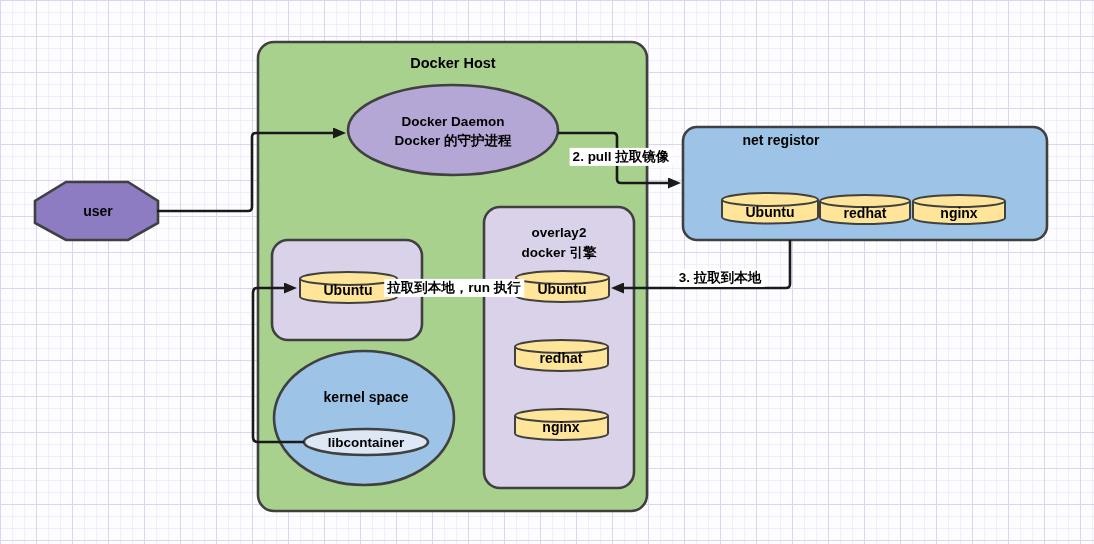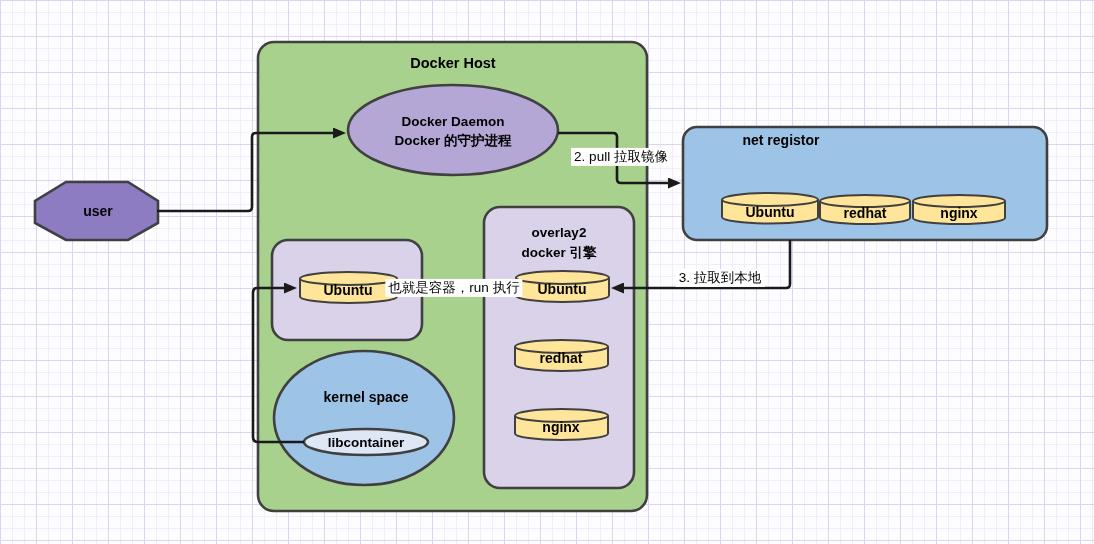--- a/index.html
+++ b/index.html
@@ -30,21 +30,21 @@
   .t14 { font-size:14px; }
   .t13 { font-size:13.5px; }
   .shape { stroke-width:2.6; }
   .cyl  { stroke-width:2; }
   .edge { fill:none; stroke-width:2.6; stroke-linecap:butt; }
   .lbl {
     position:absolute;
     transform:translate(-50%,-50%);
     background:#ffffff;
     color:#000;
-    font-weight:normal;
+    font-weight:bold;
     font-size:13.5px;
     line-height:1.2;
     white-space:nowrap;
     padding:1px 3px;
   }
 </style>
 </head>
 <body>
 
 <div class="stage">
@@ -118,14 +118,14 @@
     </g>
 
     <path class="edge" d="M157 211 H248 Q252 211 252 207 V137 Q252 133 256 133 H336" marker-end="url(#ah)" stroke="#1a1a1a"></path>
     <path class="edge" d="M558 133 H613 Q617 133 617 137 V179 Q617 183 621 183 H671" marker-end="url(#ah)" stroke="#1a1a1a"></path>
     <path class="edge" d="M790 240 V284 Q790 288 786 288 H621" marker-end="url(#ah)" stroke="#1a1a1a"></path>
     <path class="edge" d="M304 442 H258 Q253 442 253 437 V293 Q253 288 257 288 H287" marker-end="url(#ah)" stroke="#1a1a1a"></path>
   </svg>
 
   <div class="lbl" style="left:621px; top:157px;">2. pull 拉取镜像</div>
   <div class="lbl" style="left:720px; top:278px;">3. 拉取到本地</div>
-  <div class="lbl" style="left:454px; top:288px;">也就是容器，run 执行</div>
+  <div class="lbl" style="left:454px; top:288px;">拉取到本地，run 执行</div>
 </div>
 
 </body></html>

